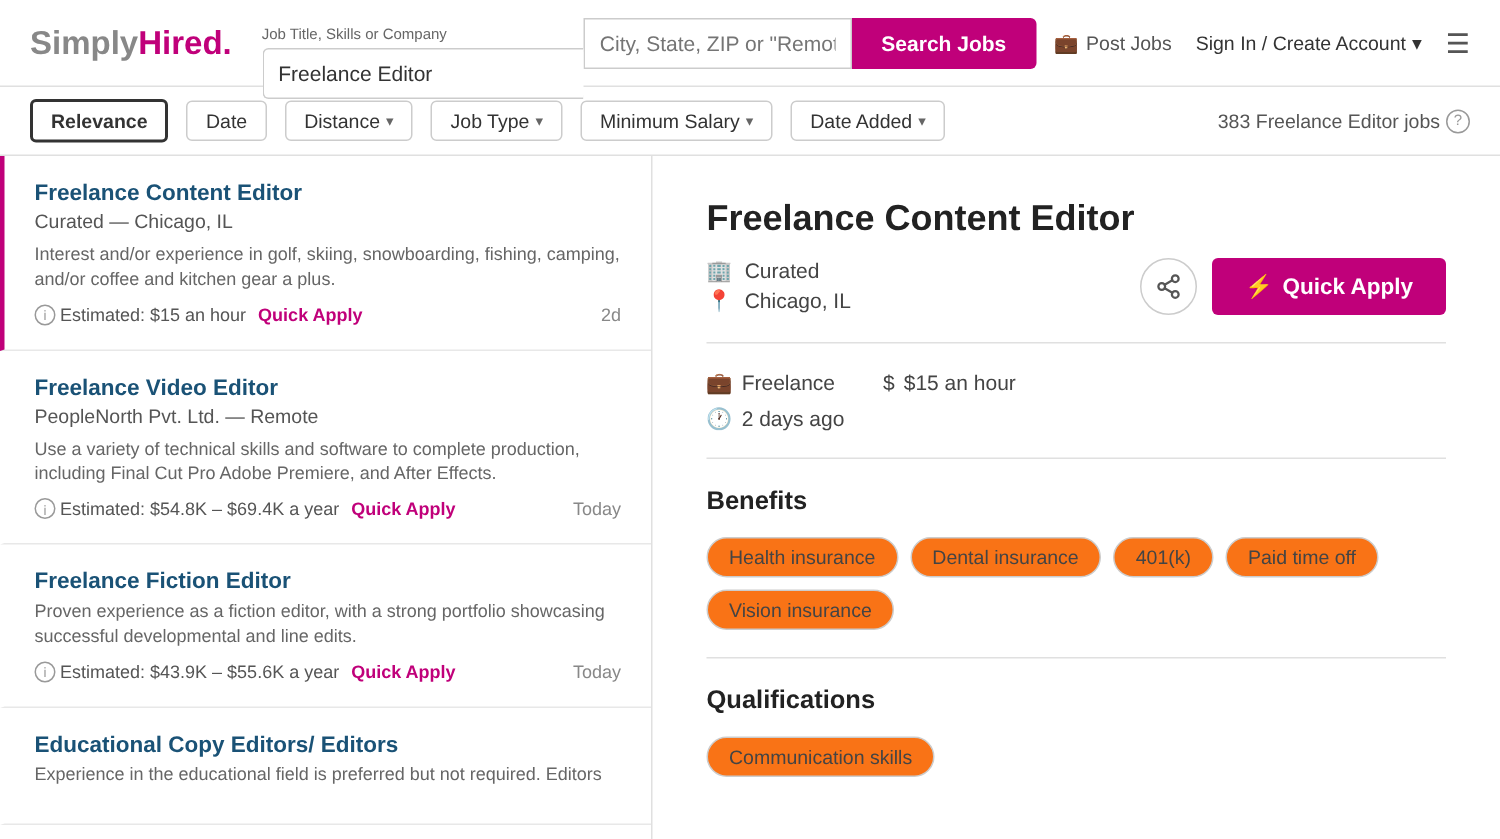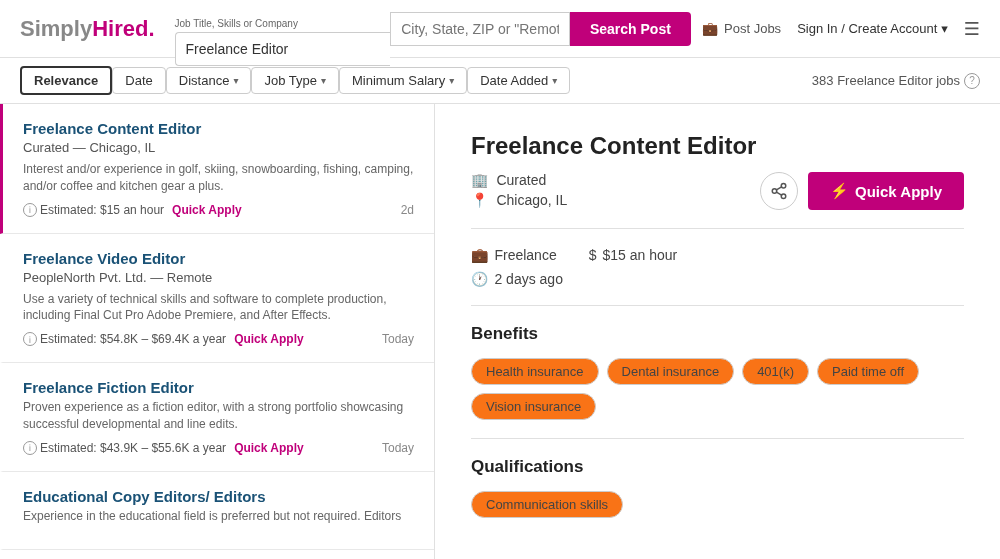--- a/index.html
+++ b/index.html
@@ -17,21 +17,21 @@
     .search-input { width: 100%; padding: 8px 10px; border: 1px solid #ccc; border-right: none; border-radius: 4px 0 0 4px; font-size: 14px; outline: none; color: #333; }
     .search-location-wrap { flex: 1; }
     .search-location { width: 100%; padding: 8px 10px; border: 1px solid #ccc; font-size: 14px; outline: none; color: #999; }
     .search-btn { padding: 9px 20px; background: #c0007a; color: #fff; border: none; border-radius: 0 4px 4px 0; font-size: 14px; font-weight: 600; cursor: pointer; white-space: nowrap; }
     .header-actions { display: flex; align-items: center; gap: 16px; margin-left: auto; }
     .post-jobs { display: flex; align-items: center; gap: 5px; font-size: 13px; color: #555; cursor: pointer; }
     .sign-in { font-size: 13px; color: #333; cursor: pointer; display: flex; gap: 4px; }
     .menu-icon { font-size: 18px; color: #555; cursor: pointer; }
 
     
-    .filter-bar { display: flex; align-items: center; padding: 8px 20px; border-bottom: 1px solid #e0e0e0; gap: 0; }
+    .filter-bar { display: flex; align-items: center; padding: 8px 20px; border-bottom: 1px solid #e0e0e0; gap: 12px; }
     .filter-btn { padding: 5px 12px; border: 1px solid #ccc; border-radius: 4px; background: #fff; font-size: 13px; cursor: pointer; display: flex; align-items: center; gap: 4px; color: #333; }
     .filter-btn.active { border: 2px solid #333; font-weight: 600; }
     .filter-btn .chevron { font-size: 10px; color: #666; }
     .results-count { margin-left: auto; font-size: 13px; color: #555; display: flex; align-items: center; gap: 4px; justify-content: flex-end; }
     .info-icon { width: 16px; height: 16px; border-radius: 50%; border: 1px solid #999; display: inline-flex; align-items: center; justify-content: center; font-size: 10px; color: #999; }
 
     
     .main { display: flex; height: calc(100vh - 100px); overflow: hidden; }
 
     
@@ -71,21 +71,21 @@
       <span class="logo-dot">.</span>
   </div>
   <div class="search-group">
     <div class="search-title-wrap">
       <div class="search-label">Job Title, Skills or Company</div>
       <input class="search-input" type="text" value="Freelance Editor" style="">
     </div>
     <div class="search-location-wrap">
       <input class="search-location" type="text" placeholder="City, State, ZIP or &quot;Remote&quot;" style="">
     </div>
-    <button class="search-btn">Search Post</button>
+    <button class="search-btn">Search Jobs</button>
   </div>
   <div class="header-actions">
     <div class="post-jobs">
       <span>💼</span>
       <span>Post Jobs</span>
     </div>
     <div class="sign-in">
       <span>Sign In / Create Account</span>
       <span>▾</span>
     </div>

